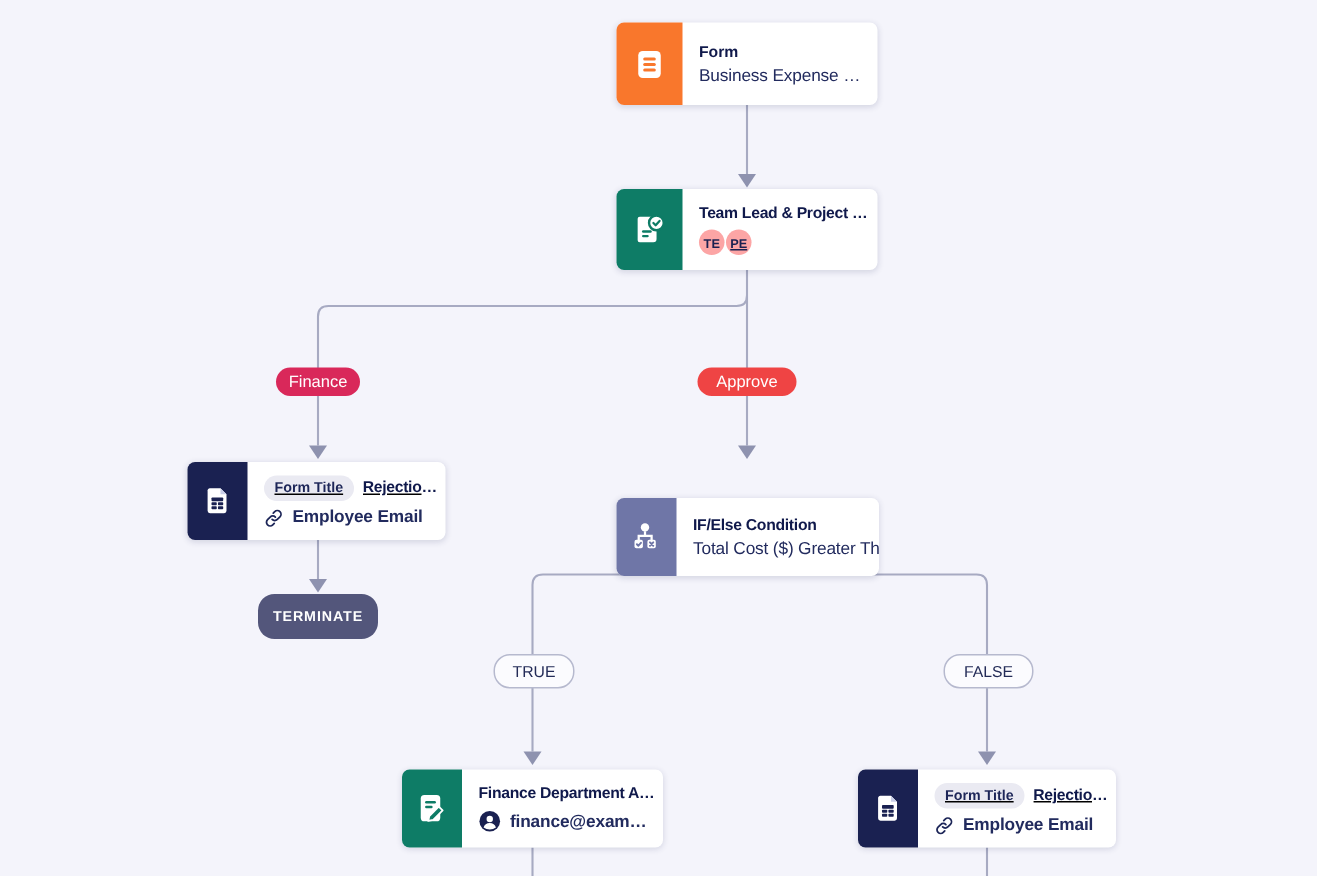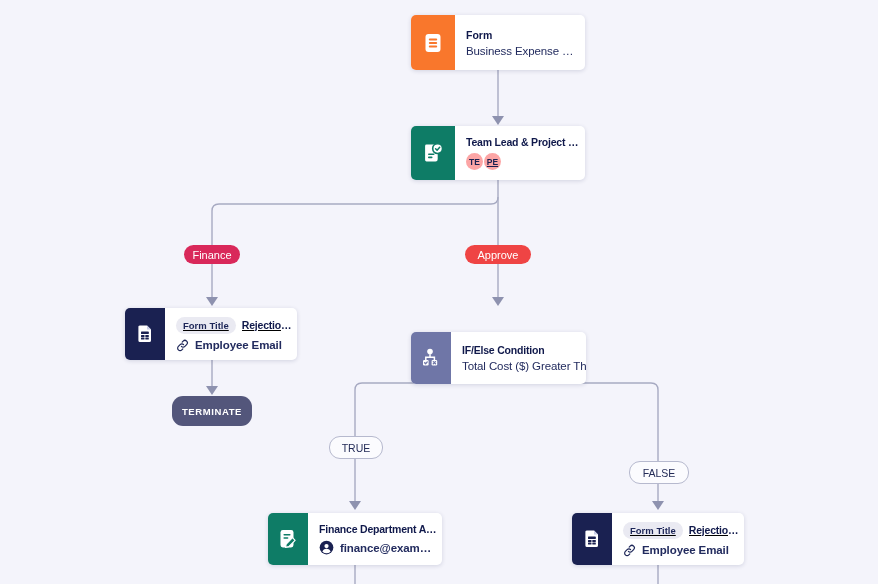--- a/index.html
+++ b/index.html
@@ -163,21 +163,21 @@
         <path d="M14.3 15.6l2.2 2.2 M16.5 15.6l-2.2 2.2" stroke="#6F76A7" stroke-width="1.3" stroke-linecap="round"></path>
       </svg>
     </div>
     <div class="node-body" style="padding-right:0;">
       <div class="node-heading">IF/Else Condition</div>
       <div class="node-title" style="text-overflow:clip;">Total Cost ($) Greater Than "1</div>
     </div>
   </div>
 
   <div class="pill outline" style="left:329px;top:436px;width:52px;height:21px;">TRUE</div>
-  <div class="pill outline" style="left:629px;top:461px;width:58px;height:21px;">FALSE</div>
+  <div class="pill outline" style="left:629px;top:436px;width:58px;height:21px;">FALSE</div>
 
   <div class="node small" style="left:268px;top:513px;width:174px;height:52px;">
     <div class="node-icon" style="background-color: rgb(14, 124, 102);">
       <svg width="24" height="24" viewBox="0 0 24 24">
         <rect x="4.5" y="3" width="13" height="17.5" rx="2.4" fill="#FFFFFF"></rect>
         <rect x="7.4" y="7" width="7.2" height="1.6" rx=".8" fill="#0E7C66"></rect>
         <rect x="7.4" y="10.2" width="5" height="1.6" rx=".8" fill="#0E7C66"></rect>
         <path d="M10.2 17l6.3-6.3 2.6 2.6-6.3 6.3-3.3.7z" fill="#0E7C66" stroke="#FFFFFF" stroke-width="1.2" stroke-linejoin="round"></path>
       </svg>
     </div>

